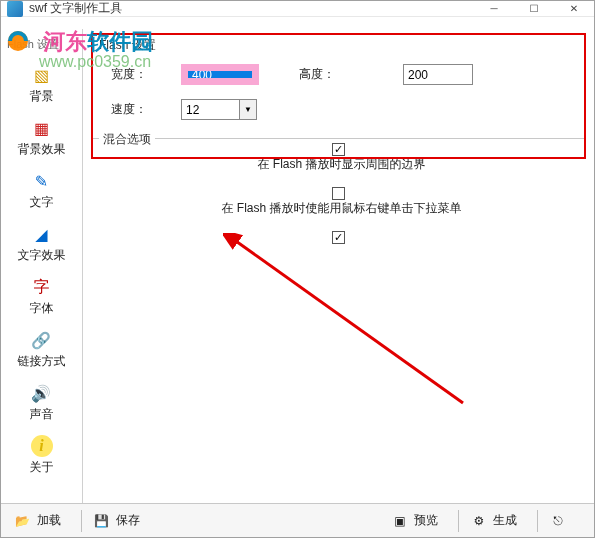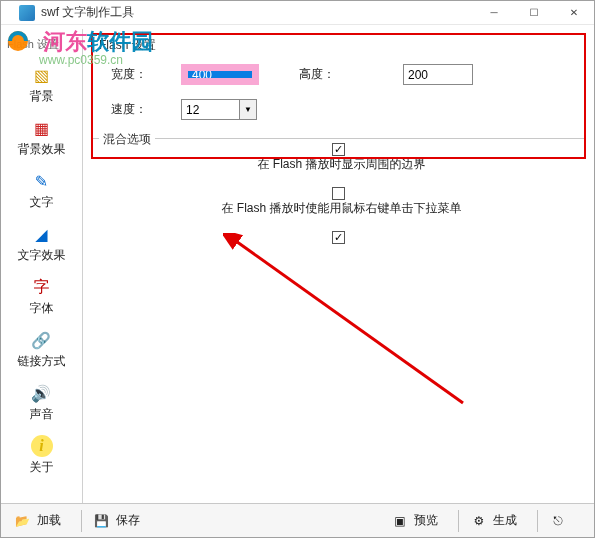--- a/index.html
+++ b/index.html
@@ -1,28 +1,28 @@
 <!DOCTYPE html>
 <html><head>
 <meta charset="utf-8">
 <style>
 * { box-sizing: border-box; margin: 0; padding: 0; font-family: "Microsoft YaHei", SimSun, sans-serif; }
 body { background: #fff; width: 603px; height: 540px; overflow: hidden; position: relative; font-size: 12px; }
 
 .window { width: 595px; height: 538px; border: 1px solid #a0a0a0; background: #fff; position: relative; }
 
-.titlebar { height: 24px; background: #fff; display: flex; align-items: center; padding-left: 18px; border-bottom: 1px solid #e8e8e8; }
+.titlebar { height: 16px; background: #fff; display: flex; align-items: center; padding-left: 6px; border-bottom: 1px solid #e8e8e8; }
 .titlebar .app-icon { width: 16px; height: 16px; background: linear-gradient(135deg,#4ad,#27b); border-radius: 2px; margin-right: 6px; display:inline-block;}
 .titlebar .title { font-size: 12px; color:#333; flex:1; }
 .win-controls { display:flex; }
 .win-btn { width: 40px; height: 28px; display:flex; align-items:center; justify-content:center; color:#444; font-size:10px; }
 
 .watermark { position:absolute; left:6px; top:26px; font-size:22px; font-weight:bold; color:#08b; opacity:.95; font-family: "SimHei", sans-serif; pointer-events:none; z-index:5; }
 .watermark .orange { color:#ec4899; }
-.watermark-url { position:absolute; left:38px; top:52px; font-size:12px; color:#7cc27c; opacity:.9; pointer-events:none; z-index:5; }
+.watermark-url { position:absolute; left:38px; top:52px; font-size:16px; color:#7cc27c; opacity:.9; pointer-events:none; z-index:5; }
 
 .body-area { position:absolute; top:28px; left:0; right:0; bottom:34px; display:flex; }
 
 .sidebar { width: 82px; background:#fff; border-right:1px solid #d0d0d0; padding-top:6px; }
 .sb-header { font-size:11px; color:#666; padding:2px 4px 6px 6px; }
 .sb-item { display:flex; flex-direction:column; align-items:center; padding:6px 0; cursor:default; }
 .sb-item .ico { width:22px; height:22px; margin-bottom:2px; display:flex; align-items:center; justify-content:center; font-size:16px; }
 .sb-item span.lbl { font-size:12px; color:#222; }
 
 .content { flex:1; padding:8px 10px; position:relative; }

